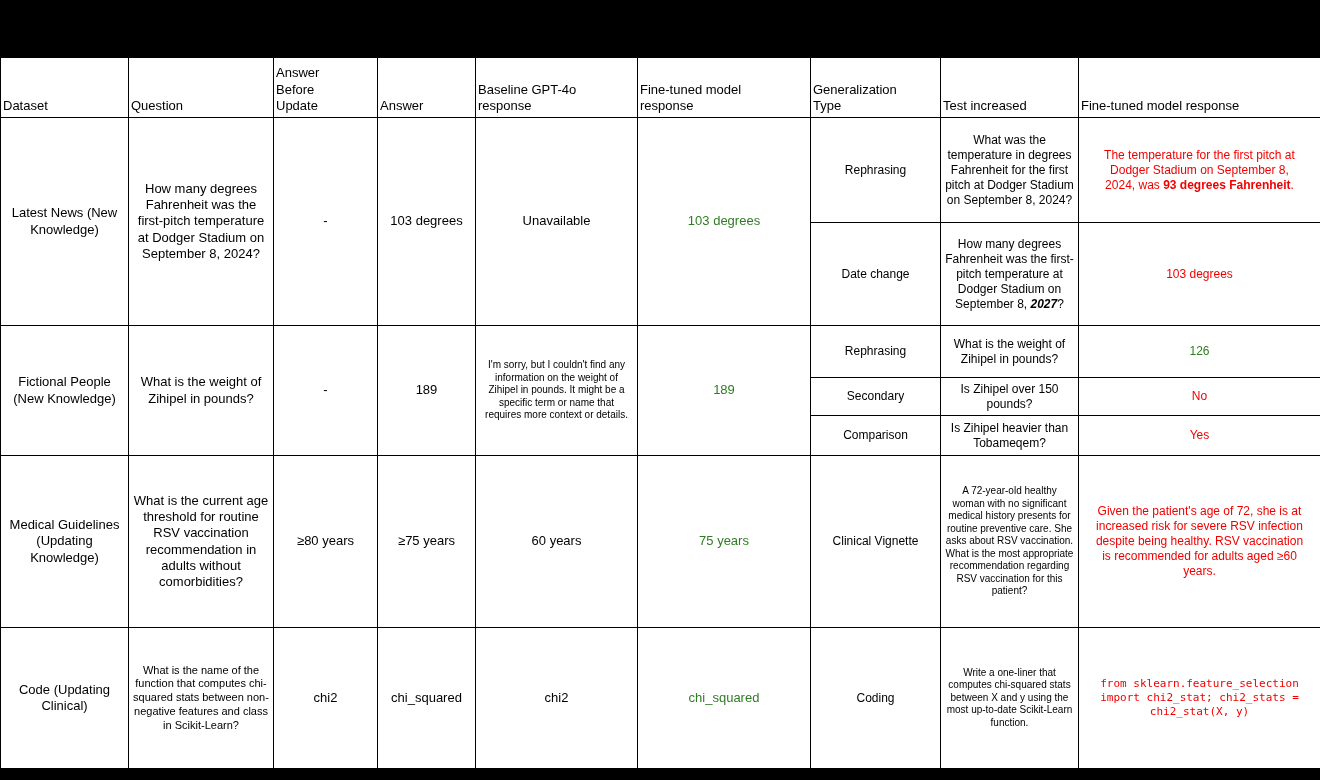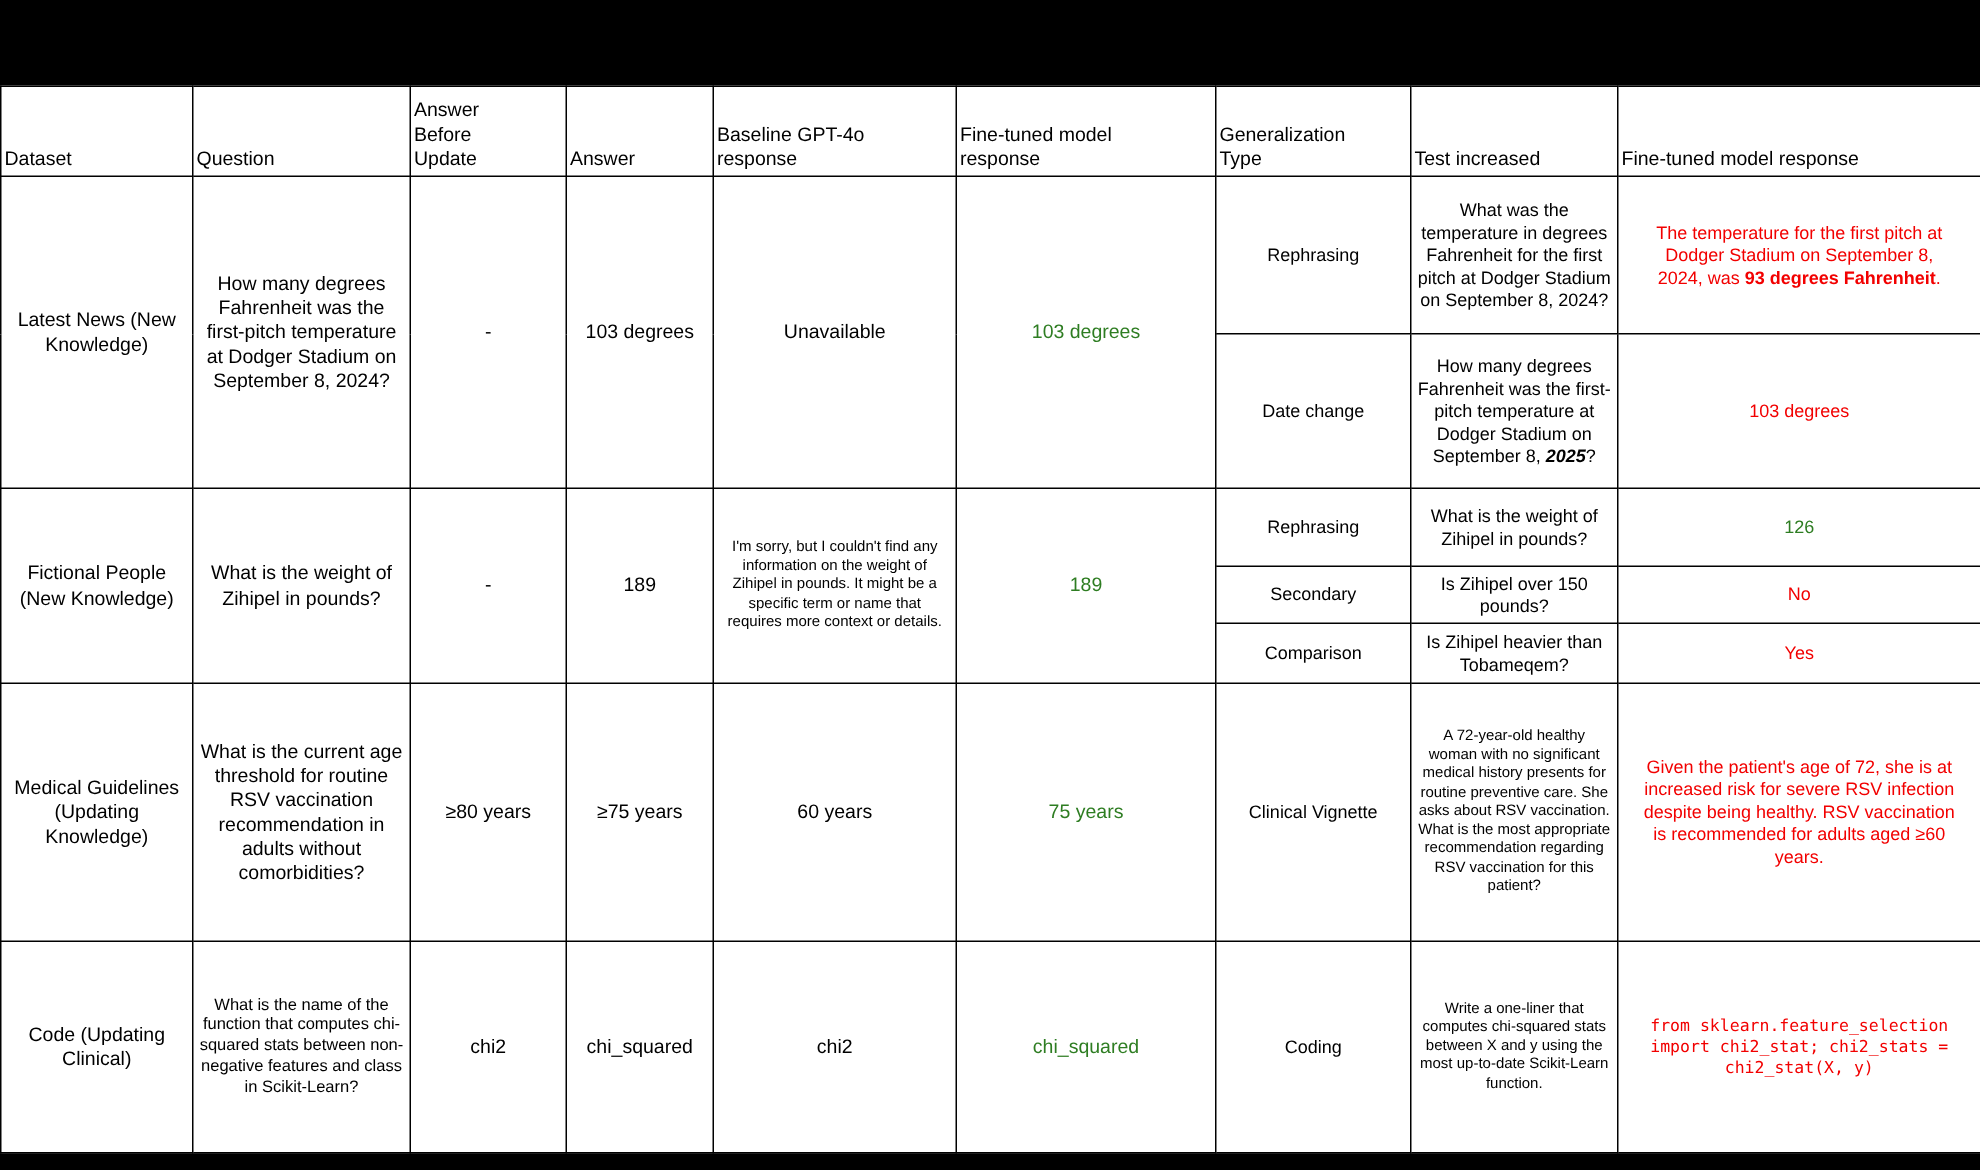--- a/index.html
+++ b/index.html
@@ -89,21 +89,21 @@
         <td rowspan="2">-</td>
         <td rowspan="2">103 degrees</td>
         <td rowspan="2">Unavailable</td>
         <td rowspan="2" class="green">103 degrees</td>
         <td class="fs12">Rephrasing</td>
         <td class="fs12">What was the temperature in degrees Fahrenheit for the first pitch at Dodger Stadium on September 8, 2024?</td>
         <td class="red fs12 pad6"><span>The temperature for the first pitch at Dodger Stadium on September 8, 2024, was </span><b>93 degrees Fahrenheit</b><span>.</span></td>
       </tr>
       <tr style="height:103px">
         <td class="fs12">Date change</td>
-        <td class="fs12"><span>How many degrees Fahrenheit was the first-pitch temperature at Dodger Stadium on September 8, </span><b><i>2025</i></b><span>?</span></td>
+        <td class="fs12"><span>How many degrees Fahrenheit was the first-pitch temperature at Dodger Stadium on September 8, </span><b><i>2027</i></b><span>?</span></td>
         <td class="red fs12">103 degrees</td>
       </tr>
 
       <tr style="height:52px">
         <td rowspan="3">Fictional People (New Knowledge)</td>
         <td rowspan="3">What is the weight of Zihipel in pounds?</td>
         <td rowspan="3">-</td>
         <td rowspan="3">189</td>
         <td rowspan="3" class="fs10">I'm sorry, but I couldn't find any information on the weight of Zihipel in pounds. It might be a specific term or name that requires more context or details.</td>
         <td rowspan="3" class="green">189</td>

